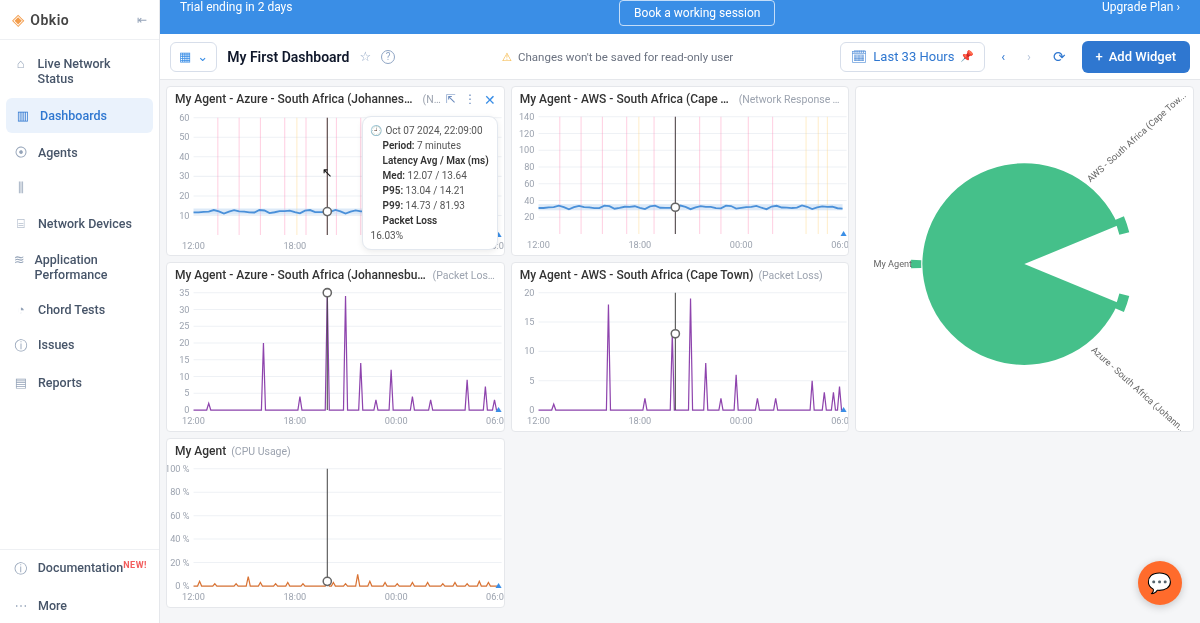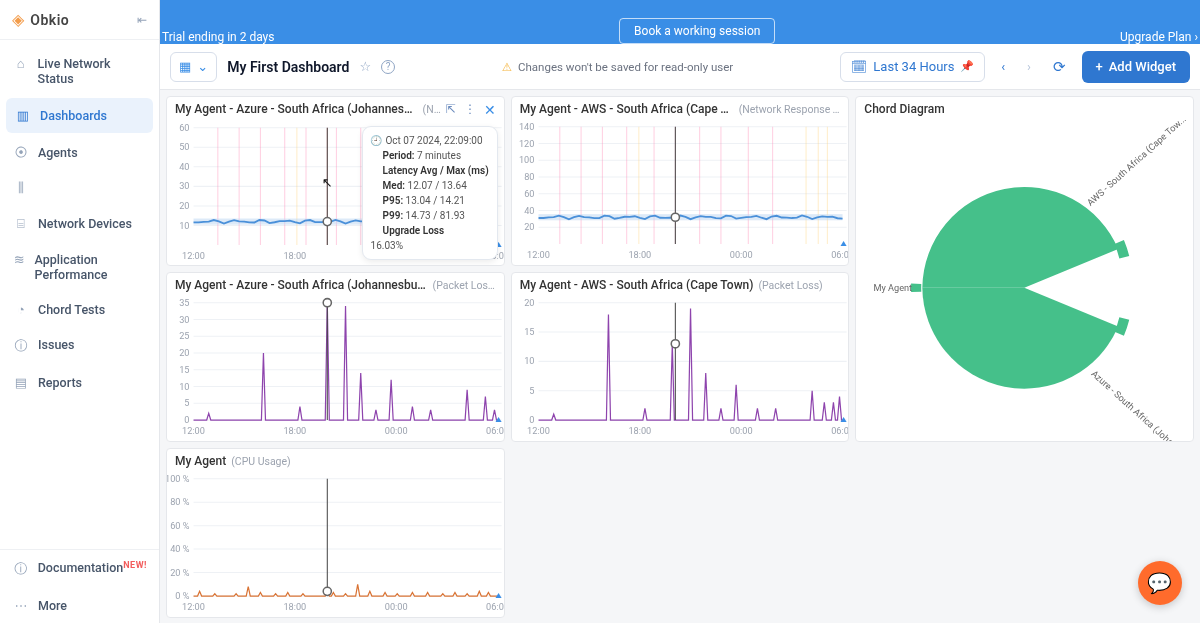--- a/index.html
+++ b/index.html
@@ -21,21 +21,21 @@
 .nav-item.active .icon { color: #2f77d0; }
 .nav-sub { font-size: 10.5px; color: #5e86c8; line-height: 1.3; margin-top: 3px; }
 .nav-item strong { font-weight: 500; font-size: 12.5px; }
 .nav-bottom { border-top: 1px solid #eef0f3; }
 .new-badge { font-size: 9px; color: #f25c5c; margin-left: auto; font-weight: 700; letter-spacing: 0.5px;}
 
 
 .main { flex: 1; display: flex; flex-direction: column; min-width: 0; }
 
 
-.banner { background: #3a8ee6; color: #fff; height: 44px; display: flex; align-items: flex-end; padding: 0 2px; font-size: 12px; }
+.banner { background: #3a8ee6; color: #fff; height: 34px; display: flex; align-items: flex-start; padding: 0 20px; font-size: 12px; }
 .banner-center { flex: 1; display: flex; justify-content: center; }
 .book-btn { border: 1px solid rgba(255,255,255,0.7); border-radius: 4px; padding: 5px 14px; font-size: 12px; color: #fff; cursor: pointer; }
 .upgrade { margin-left: auto; cursor: pointer; }
 
 
 .toolbar { background: #fff; border-bottom: 1px solid #e5e7eb; height: 46px; display: flex; align-items: center; padding: 0 10px; gap: 10px; }
 .layout-btn { border: 1px solid #d7deea; border-radius: 6px; height: 30px; display: flex; align-items: center; padding: 0 8px; color: #3a8ee6; cursor: pointer; gap:6px;}
 .dash-title { font-weight: 600; font-size: 14px; color: #0f172a; }
 .star-icn, .help-icn { color: #8fa5c4; cursor: pointer; }
 .help-icn { border: 1.5px solid #8fa5c4; border-radius: 50%; width: 14px; height: 14px; display:inline-flex;align-items:center;justify-content:center;font-size:10px;}
@@ -154,21 +154,21 @@
       </div>
       <span class="dash-title">My First Dashboard</span>
       <span class="star-icn">☆</span>
       <span class="help-icn">?</span>
       <div class="ro-msg">
         <span class="warn-icn">⚠</span>
         <span>Changes won't be saved for read-only user</span>
       </div>
       <div class="time-sel">
         <span style="color:#2f77d0">🗓</span>
-        <span>Last 34 Hours</span>
+        <span>Last 33 Hours</span>
         <span class="pin-icn">📌</span>
       </div>
       <span class="nav-arrow en">‹</span>
       <span class="nav-arrow">›</span>
       <span class="refresh-btn">⟳</span>
       <div class="add-widget">
         <span>+</span>
         <span>Add Widget</span>
       </div>
     </div>
@@ -220,21 +220,21 @@
               <line class="cursor-ln" x1="157.12" y1="4" x2="157.12" y2="119"></line>
               <circle class="cursor-dot" cx="157.12" cy="96" r="4"></circle>
               <polygon class="tri-mark" points="322,121 328,121 325,116"></polygon>
             </svg><div class="tooltip" style="top: 6px; right: 6px;">
               <div class="tt-row">🕘 Oct 07 2024, 22:09:00</div>
       <div class="tt-row"><b>Period:</b> 7 minutes</div>
       <div class="tt-row"><b>Latency Avg / Max (ms)</b></div>
       <div class="tt-row"><b>Med:</b> 12.07 / 13.64</div>
       <div class="tt-row"><b>P95:</b> 13.04 / 14.21</div>
       <div class="tt-row"><b>P99:</b> 14.73 / 81.93</div>
-      <div class="tt-row"><b>Upgrade Loss</b></div>
+      <div class="tt-row"><b>Packet Loss</b></div>
       <div class="tt-row">16.03%</div>
             </div><div style="position: absolute; left: 46%; top: 38%; font-size: 13px; color: rgb(17, 17, 17);">↖</div></div>
         </div>
         <div class="widget" style="grid-area: 1 / 2;">
           <div class="w-head">
       <span class="w-title">My Agent - AWS - South Africa (Cape Town)</span>
       <span class="w-sub">(Network Response Ti...</span>
 
     </div>
           <div class="w-body"><svg class="chart" viewBox="0 0 330 135">
@@ -271,24 +271,20 @@
               <text class="axis-lbl" x="26" y="133" text-anchor="middle">12:00</text>
               <text class="axis-lbl" x="125.33333333333333" y="133" text-anchor="middle">18:00</text>
               <text class="axis-lbl" x="224.66666666666666" y="133" text-anchor="middle">00:00</text>
               <text class="axis-lbl" x="324" y="133" text-anchor="middle">06:00</text>
               <line class="cursor-ln" x1="160.1" y1="4" x2="160.1" y2="119"></line>
               <circle class="cursor-dot" cx="160.1" cy="92.71428571428572" r="4"></circle>
               <polygon class="tri-mark" points="322,121 328,121 325,116"></polygon>
             </svg></div>
         </div>
         <div class="widget" style="grid-area: 1 / 3 / span 2;">
-          <div class="w-head">
-      <span class="w-title">Chord Diagram</span>
-
-    </div>
           <div class="w-body"><svg class="chart" viewBox="0 0 330 320">
     <path d="M 65 165 A 100 100 0 0 1 257 127 L 165 165 Z" fill="#45c08a"></path>
     <path d="M 65 165 A 100 100 0 0 0 257 203 L 165 165 Z" fill="#45c08a"></path>
     <path d="M 59 161 A 106 106 0 0 0 59 169" stroke="#45c08a" stroke-width="10" fill="none"></path>
     <path d="M 258 120 A 106 106 0 0 1 263 135" stroke="#45c08a" stroke-width="10" fill="none"></path>
     <path d="M 258 210 A 106 106 0 0 0 263 195" stroke="#45c08a" stroke-width="10" fill="none"></path>
     <text class="chord-lbl" x="55" y="168" text-anchor="end">My Agent</text>
     <text class="chord-lbl" x="230" y="85" transform="rotate(-42 230 85)">AWS - South Africa (Cape Tow...</text>
     <text class="chord-lbl" x="230" y="250" transform="rotate(42 230 250)">Azure - South Africa (Johann...</text>
   </svg></div>

